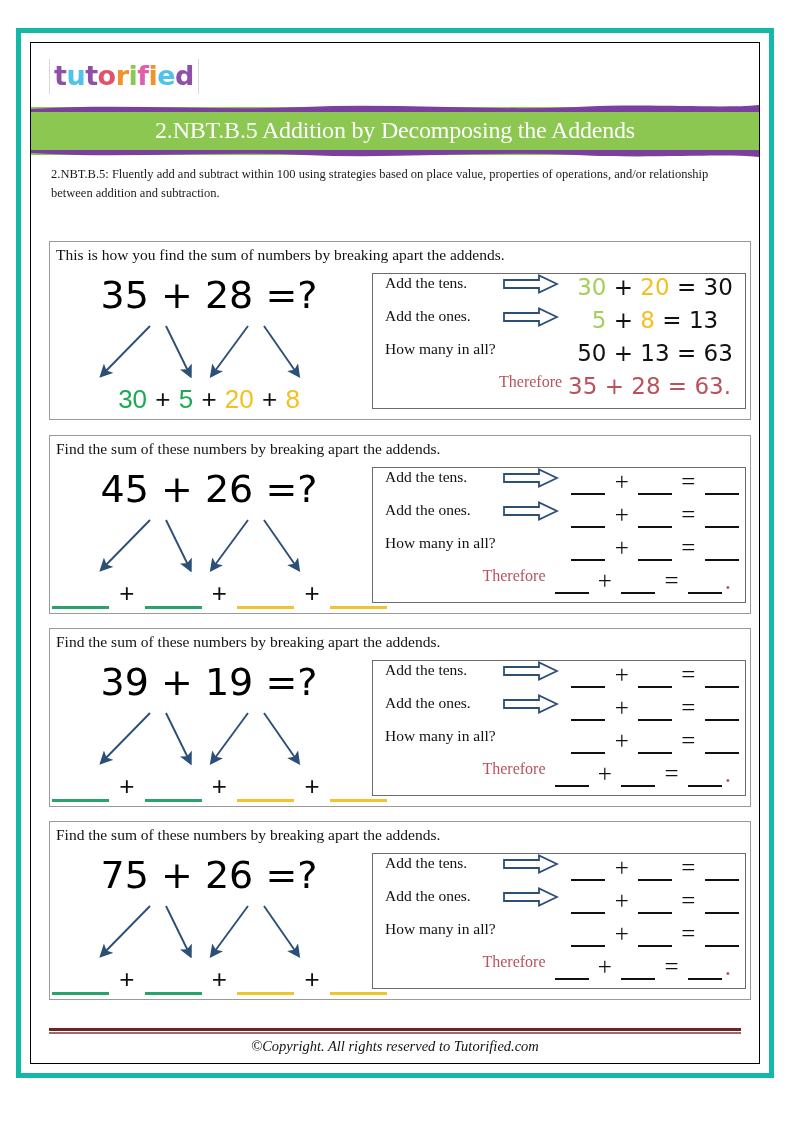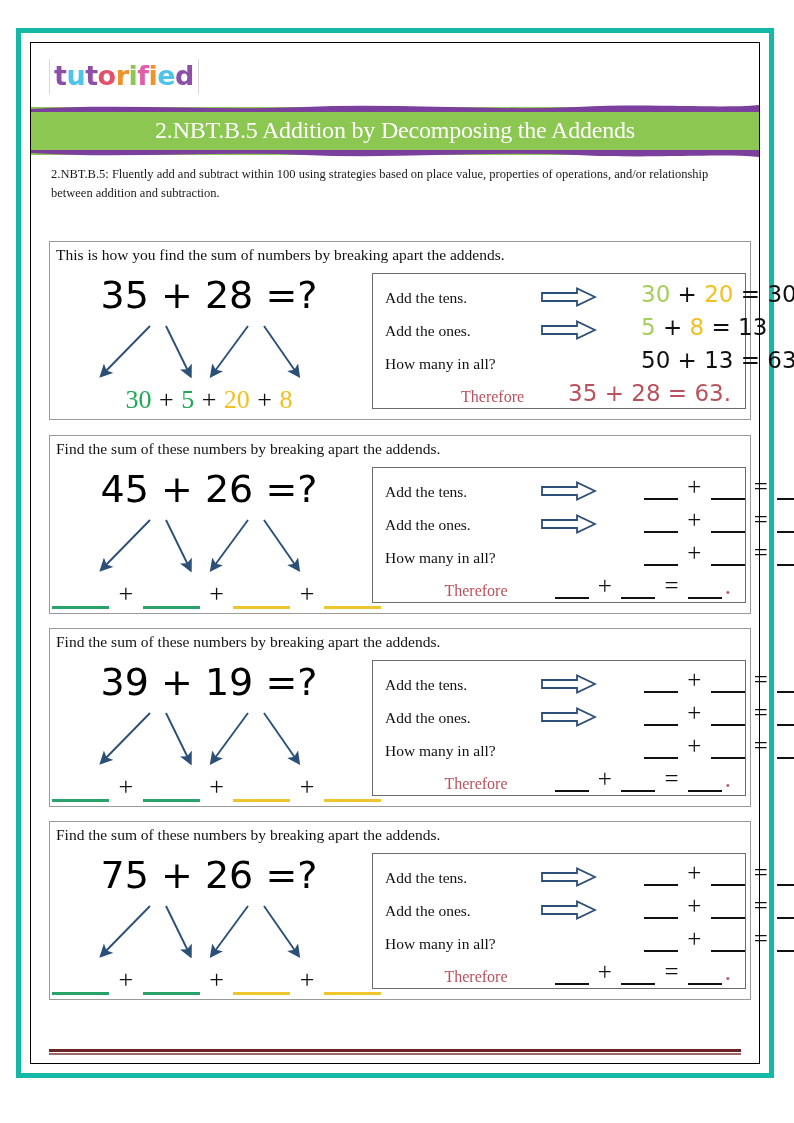--- a/index.html
+++ b/index.html
@@ -126,21 +126,21 @@
   }
   .arrows-svg {
     position: absolute;
     left: 30px; top: 56px;
     width: 258px; height: 62px;
   }
   .parts {
     position: absolute;
     left: 0; right: 0; bottom: 4px;
     text-align: center;
-    font-family: Liberation Serif, serif;
+    font-family: Liberation Sans, sans-serif;
     font-size: 26px;
     white-space: nowrap;
   }
   .parts .op { color: #111111; padding: 0 1px; }
   .parts .blank {
     display: inline-block;
     width: 57px;
     height: 22px;
     border-bottom: 3px solid #2aa36a;
     vertical-align: bottom;
@@ -154,24 +154,23 @@
   .answer-box {
     position: absolute;
     right: 4px; top: 6px;
     width: 374px; height: 136px;
     border: 1px solid #6b6b6b;
     box-sizing: border-box;
     background: #ffffff;
   }
   .ans-row {
     display: flex;
-    align-items: flex-end;
+    align-items: flex-start;
     height: 33px;
     padding-left: 12px;
-    gap: 38px;
   }
   .ans-label {
     font-size: 15.5px;
     color: #111111;
     width: 118px;
     flex: 0 0 118px;
     white-space: nowrap;
   }
   .ans-arrow {
     flex: 0 0 62px;
@@ -462,16 +461,17 @@
               </div>
             </div>
           </div>
         </div>
       </div>
 
     <div id="footer">
       <div class="rule-a"></div>
       <div class="rule-b"></div>
       <div class="rule-c"></div>
+      <div class="copy">©Copyright. All rights reserved to Tutorified.com</div>
     </div>
 
   </div>
 </div>
 
 </body></html>

